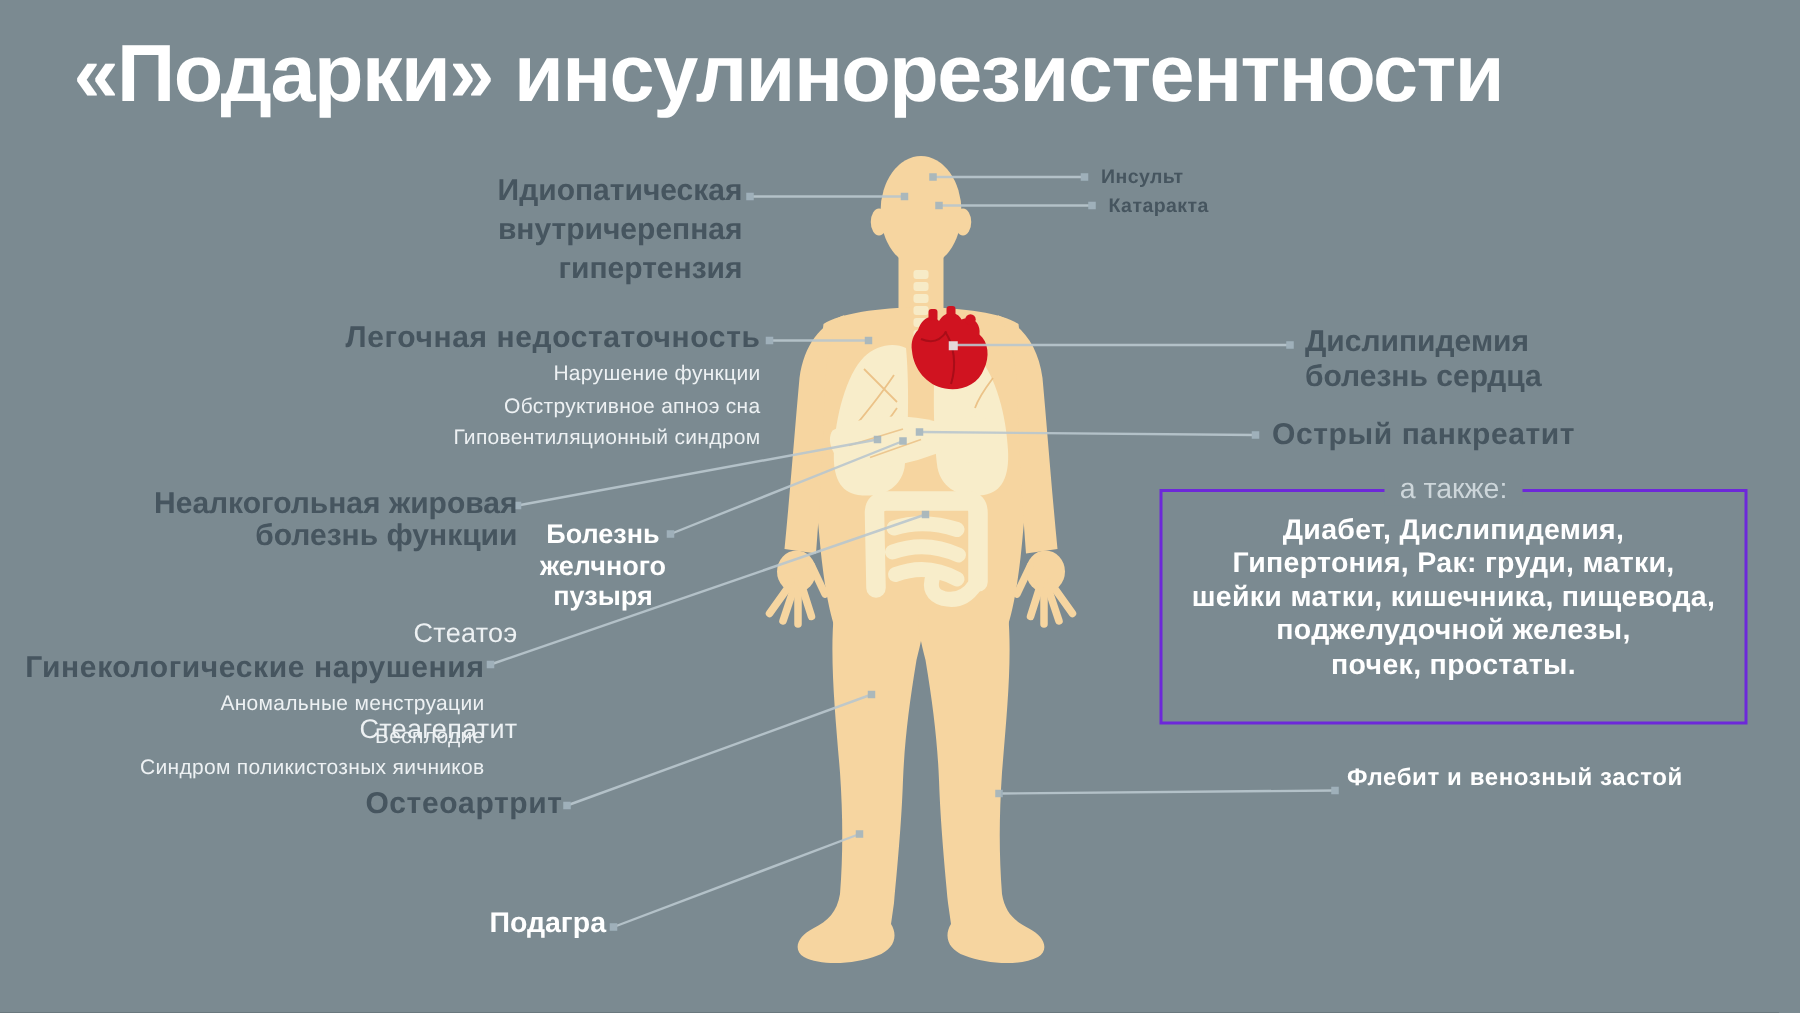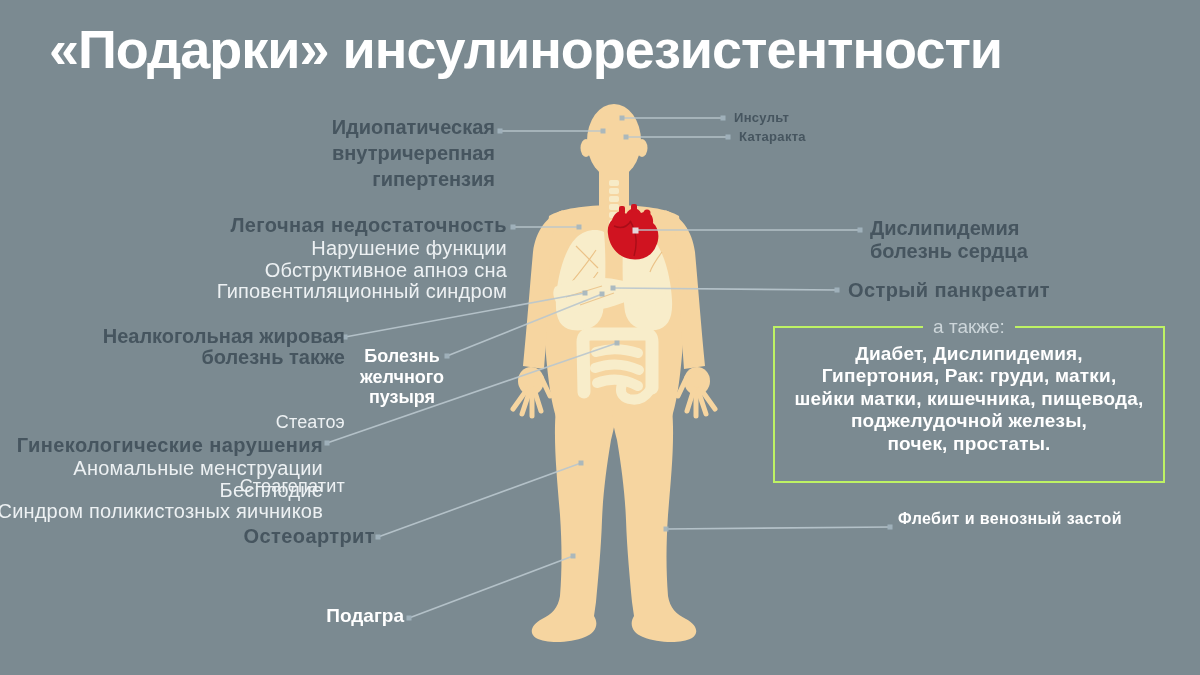--- a/index.html
+++ b/index.html
@@ -14,21 +14,21 @@
     font-size:54px;font-weight:bold;color:#ffffff;letter-spacing:-1px;line-height:58px;
   }
   .lbl{position:absolute;white-space:nowrap;}
   .dark{color:#46555f;font-weight:bold;}
   .white{color:#ffffff;font-weight:bold;}
   .sub{color:#edf1f3;font-weight:normal;}
   .r{text-align:right;}
   .l{text-align:left;}
   .h20{font-size:20px;line-height:25px;letter-spacing:.4px;}
   .h19{font-size:13px;line-height:22px;letter-spacing:.3px;}
-  .s18{font-size:20px;line-height:21.5px;letter-spacing:.2px;}
+  .s18{font-size:14px;line-height:21.5px;letter-spacing:.2px;}
   .s18t{font-size:18px;line-height:20px;letter-spacing:.2px;margin-top:44px;}
 
   #lbl-idiopathic{right:705px;top:114px;}
   #lbl-idiopathic div{font-size:20px;line-height:26px;}
   #lbl-pulmonary{right:693px;top:213px;}
   #lbl-liver{right:855px;top:326px;}
   #lbl-liver .head{font-size:20px;line-height:21px;}
   #lbl-liver .sub{line-height:20px;}
   #lbl-gallbladder{left:350px;top:346px;width:104px;text-align:center;}
   #lbl-gallbladder div{font-size:18px;line-height:20.5px;}
@@ -37,21 +37,21 @@
   #lbl-gout{right:796px;top:605px;font-size:19px;}
   #lbl-stroke{left:734px;top:107px;}
   #lbl-cataract{left:739px;top:126px;}
   #lbl-ischemic{left:870px;top:217px;}
   #lbl-ischemic div{font-size:20px;line-height:23px;}
   #lbl-pancreatitis{left:848px;top:278px;}
   #lbl-phlebitis{left:898px;top:510px;font-size:16px;letter-spacing:.4px;}
 
   #also-box{
     position:absolute;left:773px;top:326px;width:392px;height:157px;
-    border:2px solid #bef264;box-sizing:border-box;
+    border:2px solid #6d28d9;box-sizing:border-box;
   }
   #also-box .box-header{
     position:absolute;top:-12px;left:0;width:100%;text-align:center;
   }
   #also-box .box-header span{
     background:#7b8a91;padding:0 10px;color:#cdd6da;font-size:19px;font-weight:normal;
   }
   #also-box .box-body{
     padding-top:15px;text-align:center;color:#ffffff;font-weight:bold;
     font-size:19px;line-height:22.4px;letter-spacing:.2px;
@@ -239,21 +239,21 @@
 
   <div class="lbl r" id="lbl-pulmonary">
     <div class="dark h20">Легочная недостаточность</div>
     <div class="sub s18">Нарушение функции</div>
     <div class="sub s18">Обструктивное апноэ сна</div>
     <div class="sub s18">Гиповентиляционный синдром</div>
   </div>
 
   <div class="lbl r" id="lbl-liver">
     <div class="dark head">Неалкогольная жировая</div>
-    <div class="dark head">болезнь также</div>
+    <div class="dark head">болезнь функции</div>
     <div class="sub s18t">Стеатоэ</div>
     <div class="sub s18t">Стеагепатит</div>
   </div>
 
   <div class="lbl" id="lbl-gallbladder">
     <div class="white">Болезнь</div>
     <div class="white">желчного</div>
     <div class="white">пузыря</div>
   </div>
 

